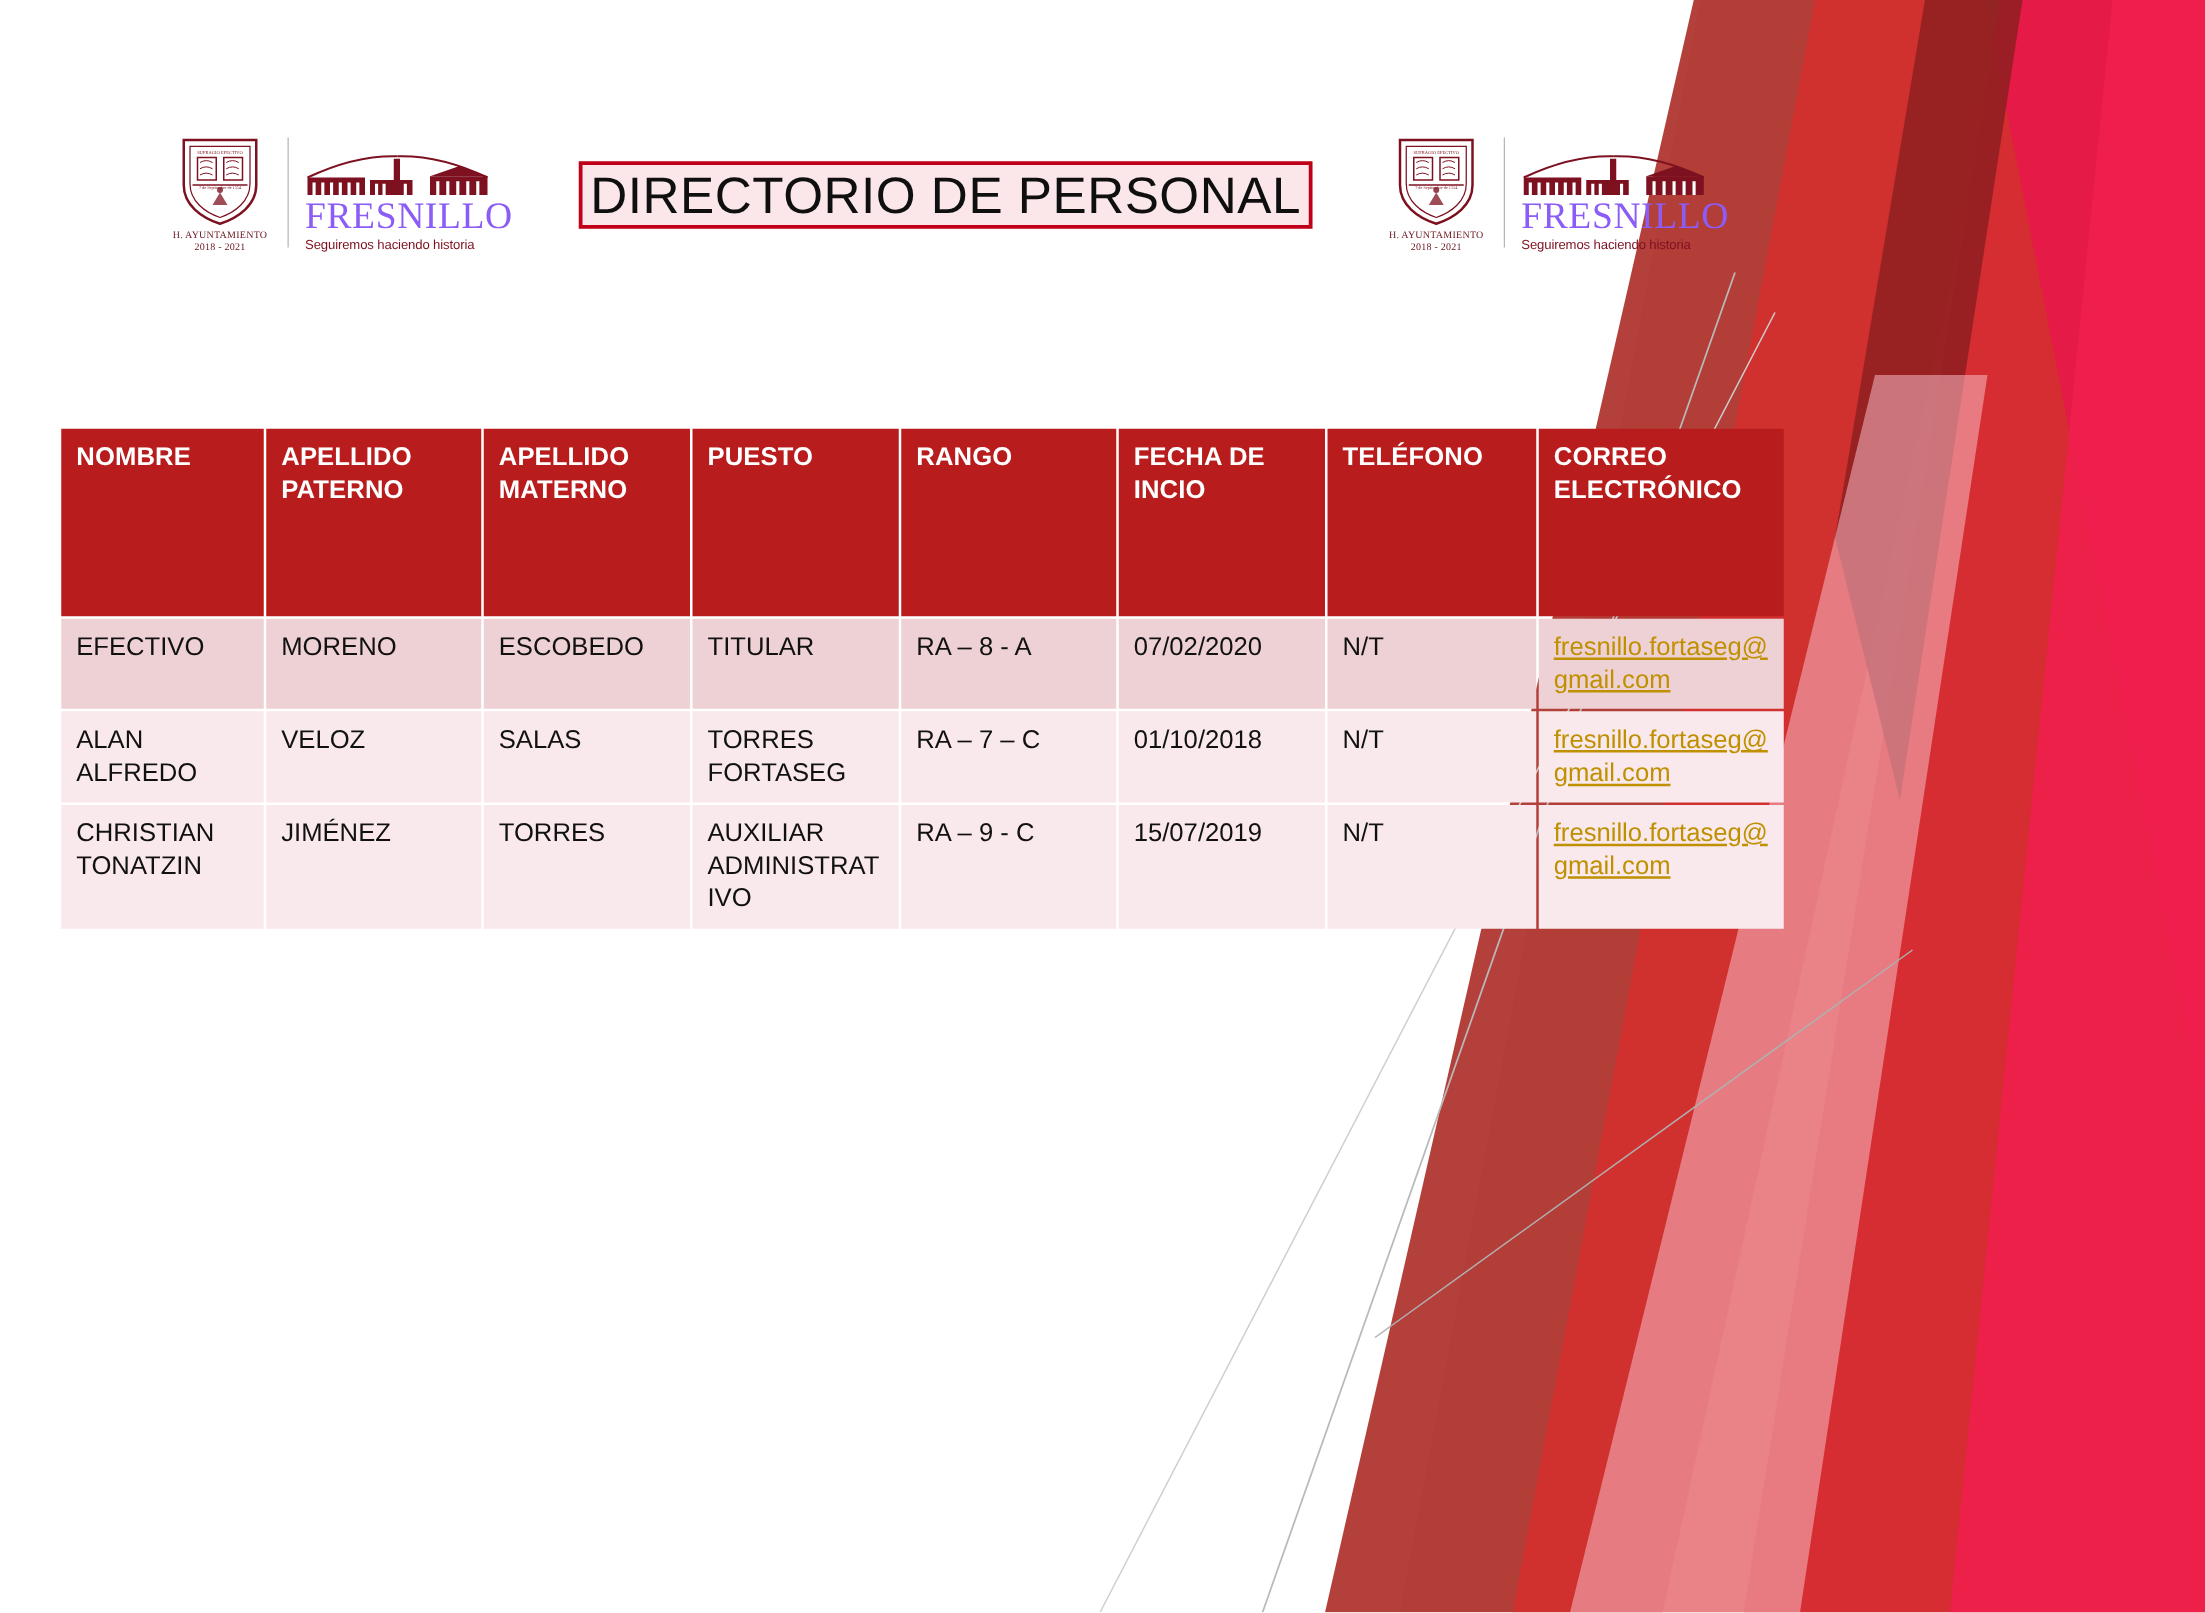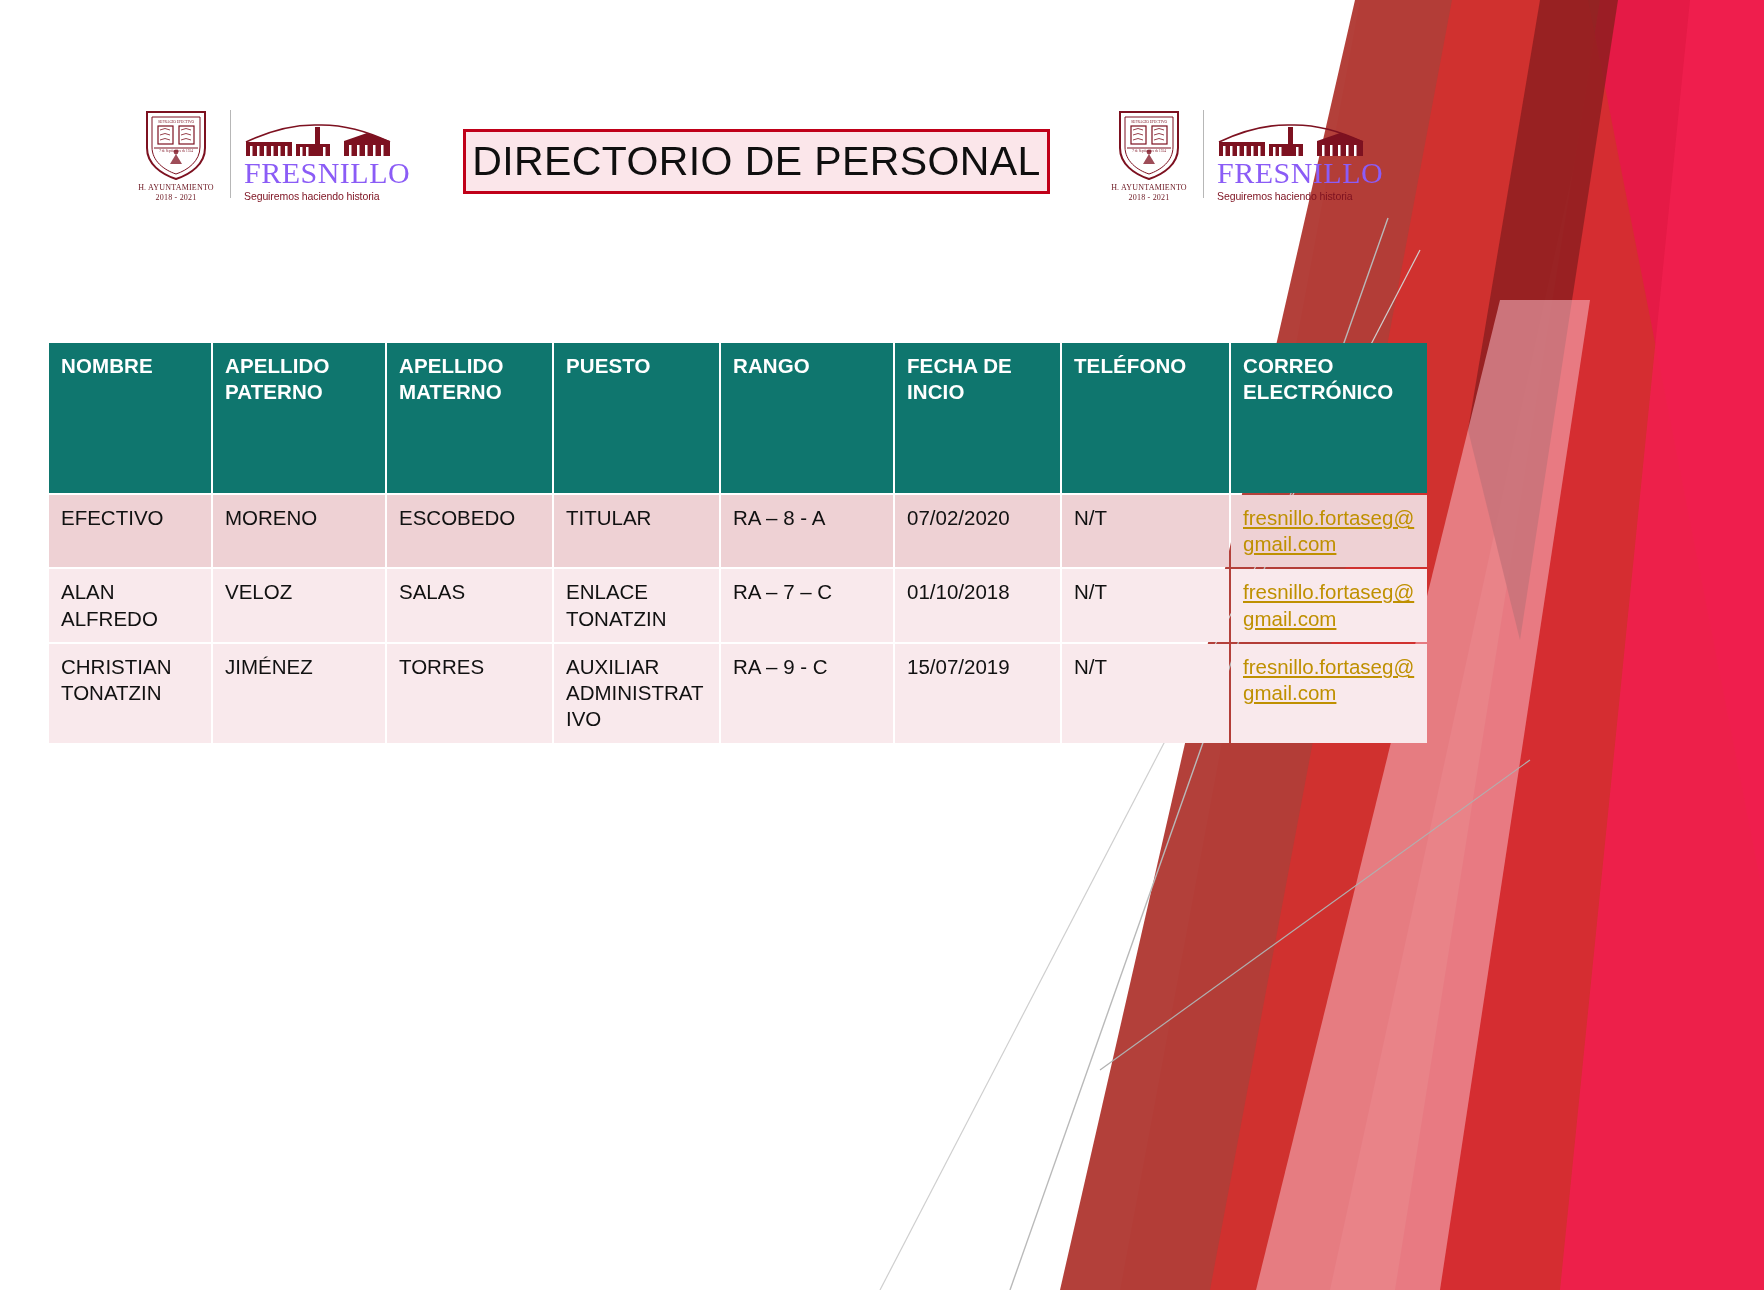--- a/index.html
+++ b/index.html
@@ -92,21 +92,21 @@
     margin-top: 2px;
     white-space: nowrap;
   }
 
   
   #title-box {
     position: absolute;
     left: 463px;
     top: 129px;
     width: 587px;
-    height: 65px;
+    height: 54px;
     background: #fbe6ea;
     border: 3px solid #c00019;
     display: flex;
     align-items: center;
     justify-content: center;
     box-sizing: border-box;
   }
   #title-box .title-text {
     font-family: "Liberation Sans", sans-serif;
     font-size: 41px;
@@ -128,21 +128,21 @@
   #dir-table th, #dir-table td {
     vertical-align: top;
     padding: 10px 11px 10px 12px;
     font-size: 20.5px;
     line-height: 1.28;
     box-sizing: border-box;
     word-wrap: break-word;
     overflow-wrap: break-word;
   }
   #dir-table thead th {
-    background: #0f766e;
+    background: #b91c1c;
     color: #ffffff;
     font-weight: bold;
     text-align: left;
     height: 150px;
     letter-spacing: .1px;
   }
   #dir-table tbody td {
     color: #111111;
     font-weight: normal;
   }
@@ -338,21 +338,21 @@
         <td>TITULAR</td>
         <td>RA – 8 - A</td>
         <td>07/02/2020</td>
         <td class="c-tel">N/T</td>
         <td><span class="mail-link">fresnillo.fortaseg@gmail.com</span></td>
       </tr>
       <tr class="shade-b">
         <td>ALAN ALFREDO</td>
         <td>VELOZ</td>
         <td>SALAS</td>
-        <td>ENLACE TONATZIN</td>
+        <td>TORRES FORTASEG</td>
         <td>RA – 7 – C</td>
         <td>01/10/2018</td>
         <td class="c-tel">N/T</td>
         <td><span class="mail-link">fresnillo.fortaseg@gmail.com</span></td>
       </tr>
       <tr class="shade-b">
         <td>CHRISTIAN TONATZIN</td>
         <td>JIMÉNEZ</td>
         <td>TORRES</td>
         <td>AUXILIAR ADMINISTRATIVO</td>

